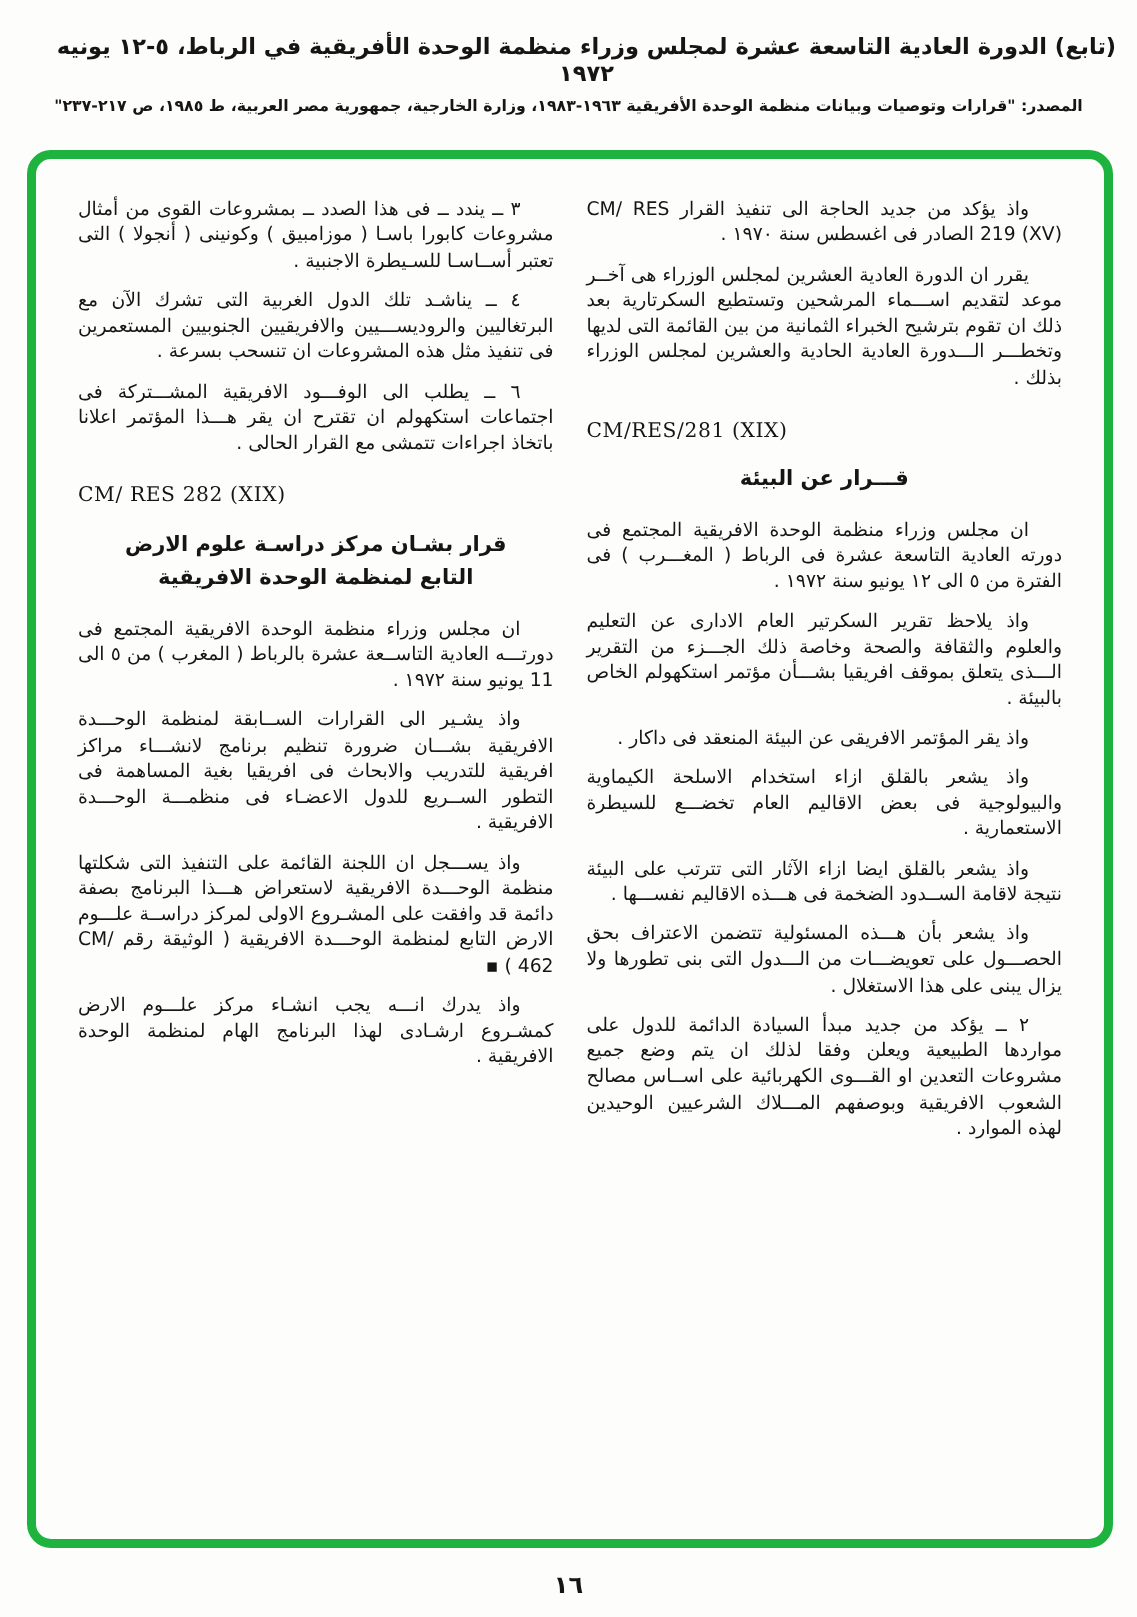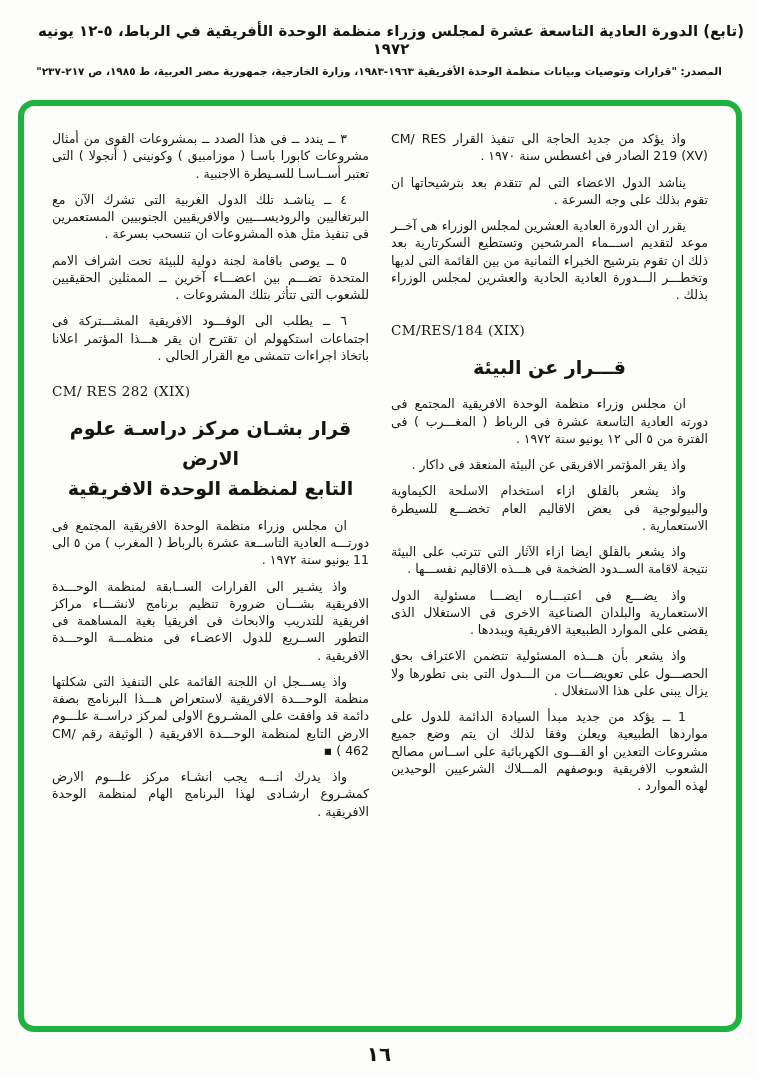--- a/index.html
+++ b/index.html
@@ -37,61 +37,59 @@
   }
   .para { margin:0 0 9px 0; text-indent:22px; }
   .para:last-child { margin-bottom:0; }
   .ref {
     direction:ltr; text-align:left;
     font-family:"DejaVu Serif","Liberation Serif",serif;
     font-size:13.5px; letter-spacing:0.4px;
     margin:18px 0 12px 0; text-indent:0;
   }
   .heading {
-    text-align:center; font-weight:bold; font-size:19px;
+    text-align:center; font-weight:bold; font-size:14px;
     margin:4px 0 13px 0; text-indent:0;
     white-space:pre-line; line-height:1.6;
   }
   .page-number {
     position:absolute; left:0; right:0; bottom:12px;
-    text-align:center; font-weight:bold; font-size:20px;
+    text-align:center; font-weight:bold; font-size:16px;
   }
 </style>
 </head>
 <body>
 
 <div class="page">
 
   <header class="header">
     <div class="header-title">(تابع) الدورة العادية التاسعة عشرة لمجلس وزراء منظمة الوحدة الأفريقية في الرباط، ٥-١٢ يونيه ١٩٧٢</div>
     <div class="header-source">المصدر: "قرارات وتوصيات وبيانات منظمة الوحدة الأفريقية ١٩٦٣-١٩٨٣، وزارة الخارجية، جمهورية مصر العربية، ط ١٩٨٥، ص ٢١٧-٢٣٧"</div>
   </header>
 
   <div class="frame" style="border-color: rgb(30, 178, 62);">
     <div class="columns">
 
       <section class="col">
         <p class="para">واذ يؤكد من جديد الحاجة الى تنفيذ القرار CM/ RES 219 (XV) الصادر فى اغسطس سنة ١٩٧٠ .</p>
-        <p class="para">يناشد الدول الاعضاء التى لم تتقدم بعد بترشيحاتها ان تقوم بذلك على وجه السرعة .</p>
         <p class="para">يقرر ان الدورة العادية العشرين لمجلس الوزراء هى آخــر موعد لتقديم اســـماء المرشحين وتستطيع السكرتارية بعد ذلك ان تقوم بترشيح الخبراء الثمانية من بين القائمة التى لديها وتخطـــر الـــدورة العادية الحادية والعشرين لمجلس الوزراء بذلك .</p>
-        <p class="ref">CM/RES/184  (XIX)</p>
+        <p class="ref">CM/RES/281  (XIX)</p>
         <h2 class="heading">قـــرار عن البيئة</h2>
         <p class="para">ان مجلس وزراء منظمة الوحدة الافريقية المجتمع فى دورته العادية التاسعة عشرة فى الرباط ( المغـــرب ) فى الفترة من ٥ الى ١٢ يونيو سنة ١٩٧٢ .</p>
+        <p class="para">واذ يلاحظ تقرير السكرتير العام الادارى عن التعليم والعلوم والثقافة والصحة وخاصة ذلك الجـــزء من التقرير الـــذى يتعلق بموقف افريقيا بشـــأن مؤتمر استكهولم الخاص بالبيئة .</p>
         <p class="para">واذ يقر المؤتمر الافريقى عن البيئة المنعقد فى داكار .</p>
         <p class="para">واذ يشعر بالقلق ازاء استخدام الاسلحة الكيماوية والبيولوجية فى بعض الاقاليم العام تخضـــع للسيطرة الاستعمارية .</p>
         <p class="para">واذ يشعر بالقلق ايضا ازاء الآثار التى تترتب على البيئة نتيجة لاقامة الســدود الضخمة فى هـــذه الاقاليم نفســـها .</p>
-        <p class="para">واذ يضـــع فى اعتبـــاره ايضـــا مسئولية الدول الاستعمارية والبلدان الصناعية الاخرى فى الاستغلال الذى يقضى على الموارد الطبيعية الافريقية ويبددها .</p>
         <p class="para">واذ يشعر بأن هـــذه المسئولية تتضمن الاعتراف بحق الحصـــول على تعويضـــات من الـــدول التى بنى تطورها ولا يزال يبنى على هذا الاستغلال .</p>
-        <p class="para">1 ــ يؤكد من جديد مبدأ السيادة الدائمة للدول على مواردها الطبيعية ويعلن وفقا لذلك ان يتم وضع جميع مشروعات التعدين او القـــوى الكهربائية على اســاس مصالح الشعوب الافريقية وبوصفهم المـــلاك الشرعيين الوحيدين لهذه الموارد .</p>
+        <p class="para">٢ ــ يؤكد من جديد مبدأ السيادة الدائمة للدول على مواردها الطبيعية ويعلن وفقا لذلك ان يتم وضع جميع مشروعات التعدين او القـــوى الكهربائية على اســاس مصالح الشعوب الافريقية وبوصفهم المـــلاك الشرعيين الوحيدين لهذه الموارد .</p>
       </section>
 
       <section class="col">
         <p class="para">٣ ــ يندد ــ فى هذا الصدد ــ بمشروعات القوى من أمثال مشروعات كابورا باسـا ( موزامبيق ) وكونينى ( أنجولا ) التى تعتبر أســاسـا للسـيطرة الاجنبية .</p>
         <p class="para">٤ ــ يناشـد تلك الدول الغربية التى تشرك الآن مع البرتغاليين والروديســـيين والافريقيين الجنوبيين المستعمرين فى تنفيذ مثل هذه المشروعات ان تنسحب بسرعة .</p>
-        <p class="para">٥ ــ يوصى باقامة لجنة دولية للبيئة تحت اشراف الامم المتحدة تضـــم بين اعضـــاء آخرين ــ الممثلين الحقيقيين للشعوب التى تتأثر بتلك المشروعات .</p>
         <p class="para">٦ ــ يطلب الى الوفـــود الافريقية المشـــتركة فى اجتماعات استكهولم ان تقترح ان يقر هـــذا المؤتمر اعلانا باتخاذ اجراءات تتمشى مع القرار الحالى .</p>
         <p class="ref">CM/ RES 282 (XIX)</p>
         <h2 class="heading">قرار بشـان مركز دراسـة علوم الارض
 التابع لمنظمة الوحدة الافريقية</h2>
         <p class="para">ان مجلس وزراء منظمة الوحدة الافريقية المجتمع فى دورتـــه العادية التاســعة عشرة بالرباط ( المغرب ) من ٥ الى 11 يونيو سنة ١٩٧٢ .</p>
         <p class="para">واذ يشـير الى القرارات الســابقة لمنظمة الوحـــدة الافريقية بشـــان ضرورة تنظيم برنامج لانشـــاء مراكز افريقية للتدريب والابحاث فى افريقيا بغية المساهمة فى التطور الســريع للدول الاعضـاء فى منظمـــة الوحـــدة الافريقية .</p>
         <p class="para">واذ يســـجل ان اللجنة القائمة على التنفيذ التى شكلتها منظمة الوحـــدة الافريقية لاستعراض هـــذا البرنامج بصفة دائمة قد وافقت على المشـروع الاولى لمركز دراســة علـــوم الارض التابع لمنظمة الوحـــدة الافريقية ( الوثيقة رقم CM/ 462 ) ▪</p>
         <p class="para">واذ يدرك انـــه يجب انشـاء مركز علـــوم الارض كمشـروع ارشـادى لهذا البرنامج الهام لمنظمة الوحدة الافريقية .</p>
       </section>
 

